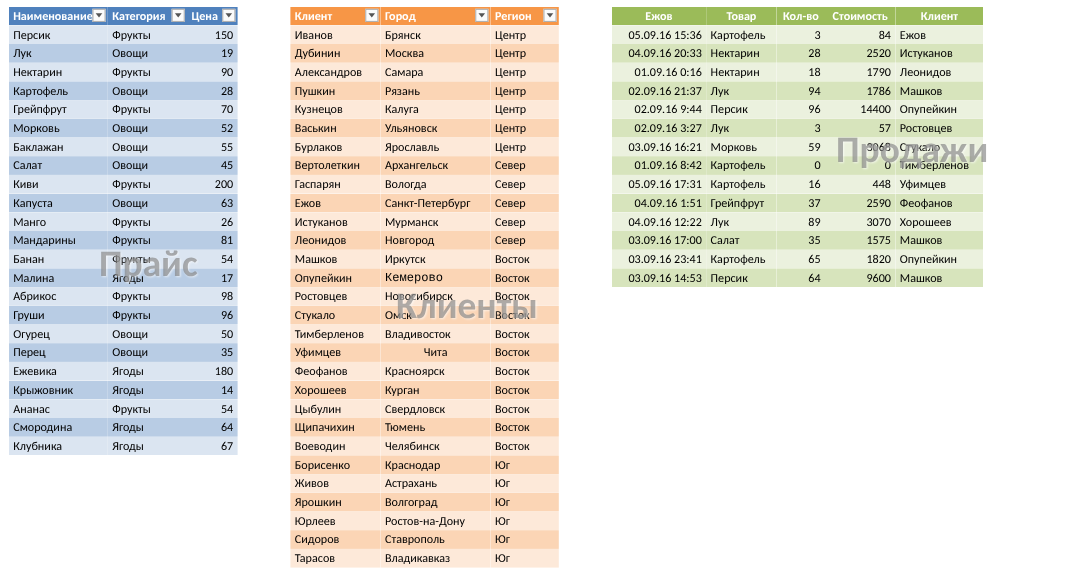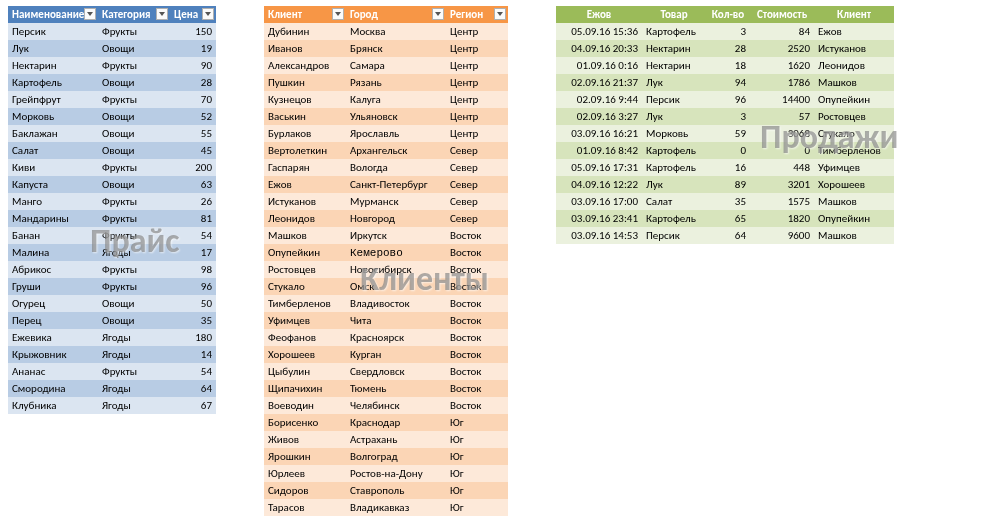--- a/index.html
+++ b/index.html
@@ -227,27 +227,27 @@
     <table class="orange">
       <thead>
         <tr id="clients-head">
             <th style="width: 82px;"><span>Клиент</span><span class="drop"></span></th>
             <th style="width: 100px;"><span>Город</span><span class="drop"></span></th>
             <th style="width: 62px;"><span>Регион</span><span class="drop"></span></th>
           </tr>
       </thead>
       <tbody id="clients-body">
           <tr>
+            <td style="width: 82px;">Иванов</td>
+            <td style="width: 100px;">Брянск</td>
+            <td style="width: 62px;">Центр</td>
+          </tr>
+          <tr>
             <td style="width: 82px;">Дубинин</td>
             <td style="width: 100px;">Москва</td>
-            <td style="width: 62px;">Центр</td>
-          </tr>
-          <tr>
-            <td style="width: 82px;">Иванов</td>
-            <td style="width: 100px;">Брянск</td>
             <td style="width: 62px;">Центр</td>
           </tr>
           <tr>
             <td style="width: 82px;">Александров</td>
             <td style="width: 100px;">Самара</td>
             <td style="width: 62px;">Центр</td>
           </tr>
           <tr>
             <td style="width: 82px;">Пушкин</td>
             <td style="width: 100px;">Рязань</td>
@@ -313,21 +313,21 @@
             <td style="width: 100px;">Омск</td>
             <td style="width: 62px;">Восток</td>
           </tr>
           <tr>
             <td style="width: 82px;">Тимберленов</td>
             <td style="width: 100px;">Владивосток</td>
             <td style="width: 62px;">Восток</td>
           </tr>
           <tr>
             <td style="width: 82px;">Уфимцев</td>
-            <td style="width: 100px;">Чита</td>
+            <td style="width: 100px; text-align: center;">Чита</td>
             <td style="width: 62px;">Восток</td>
           </tr>
           <tr>
             <td style="width: 82px;">Феофанов</td>
             <td style="width: 100px;">Красноярск</td>
             <td style="width: 62px;">Восток</td>
           </tr>
           <tr>
             <td style="width: 82px;">Хорошеев</td>
             <td style="width: 100px;">Курган</td>
@@ -403,21 +403,21 @@
             <td style="width: 86px;">04.09.16 20:33</td>
             <td style="width: 64px;">Нектарин</td>
             <td style="width: 44px;">28</td>
             <td style="width: 64px;">2520</td>
             <td style="width: 80px;">Истуканов</td>
           </tr>
           <tr>
             <td style="width: 86px;">01.09.16 0:16</td>
             <td style="width: 64px;">Нектарин</td>
             <td style="width: 44px;">18</td>
-            <td style="width: 64px;">1620</td>
+            <td style="width: 64px;">1790</td>
             <td style="width: 80px;">Леонидов</td>
           </tr>
           <tr>
             <td style="width: 86px;">02.09.16 21:37</td>
             <td style="width: 64px;">Лук</td>
             <td style="width: 44px;">94</td>
             <td style="width: 64px;">1786</td>
             <td style="width: 80px;">Машков</td>
           </tr>
           <tr>
@@ -449,24 +449,31 @@
             <td style="width: 80px;">Тимберленов</td>
           </tr>
           <tr>
             <td style="width: 86px;">05.09.16 17:31</td>
             <td style="width: 64px;">Картофель</td>
             <td style="width: 44px;">16</td>
             <td style="width: 64px;">448</td>
             <td style="width: 80px;">Уфимцев</td>
           </tr>
           <tr>
+            <td style="width: 86px;">04.09.16 1:51</td>
+            <td style="width: 64px;">Грейпфрут</td>
+            <td style="width: 44px;">37</td>
+            <td style="width: 64px;">2590</td>
+            <td style="width: 80px;">Феофанов</td>
+          </tr>
+          <tr>
             <td style="width: 86px;">04.09.16 12:22</td>
             <td style="width: 64px;">Лук</td>
             <td style="width: 44px;">89</td>
-            <td style="width: 64px;">3201</td>
+            <td style="width: 64px;">3070</td>
             <td style="width: 80px;">Хорошеев</td>
           </tr>
           <tr>
             <td style="width: 86px;">03.09.16 17:00</td>
             <td style="width: 64px;">Салат</td>
             <td style="width: 44px;">35</td>
             <td style="width: 64px;">1575</td>
             <td style="width: 80px;">Машков</td>
           </tr>
           <tr>

